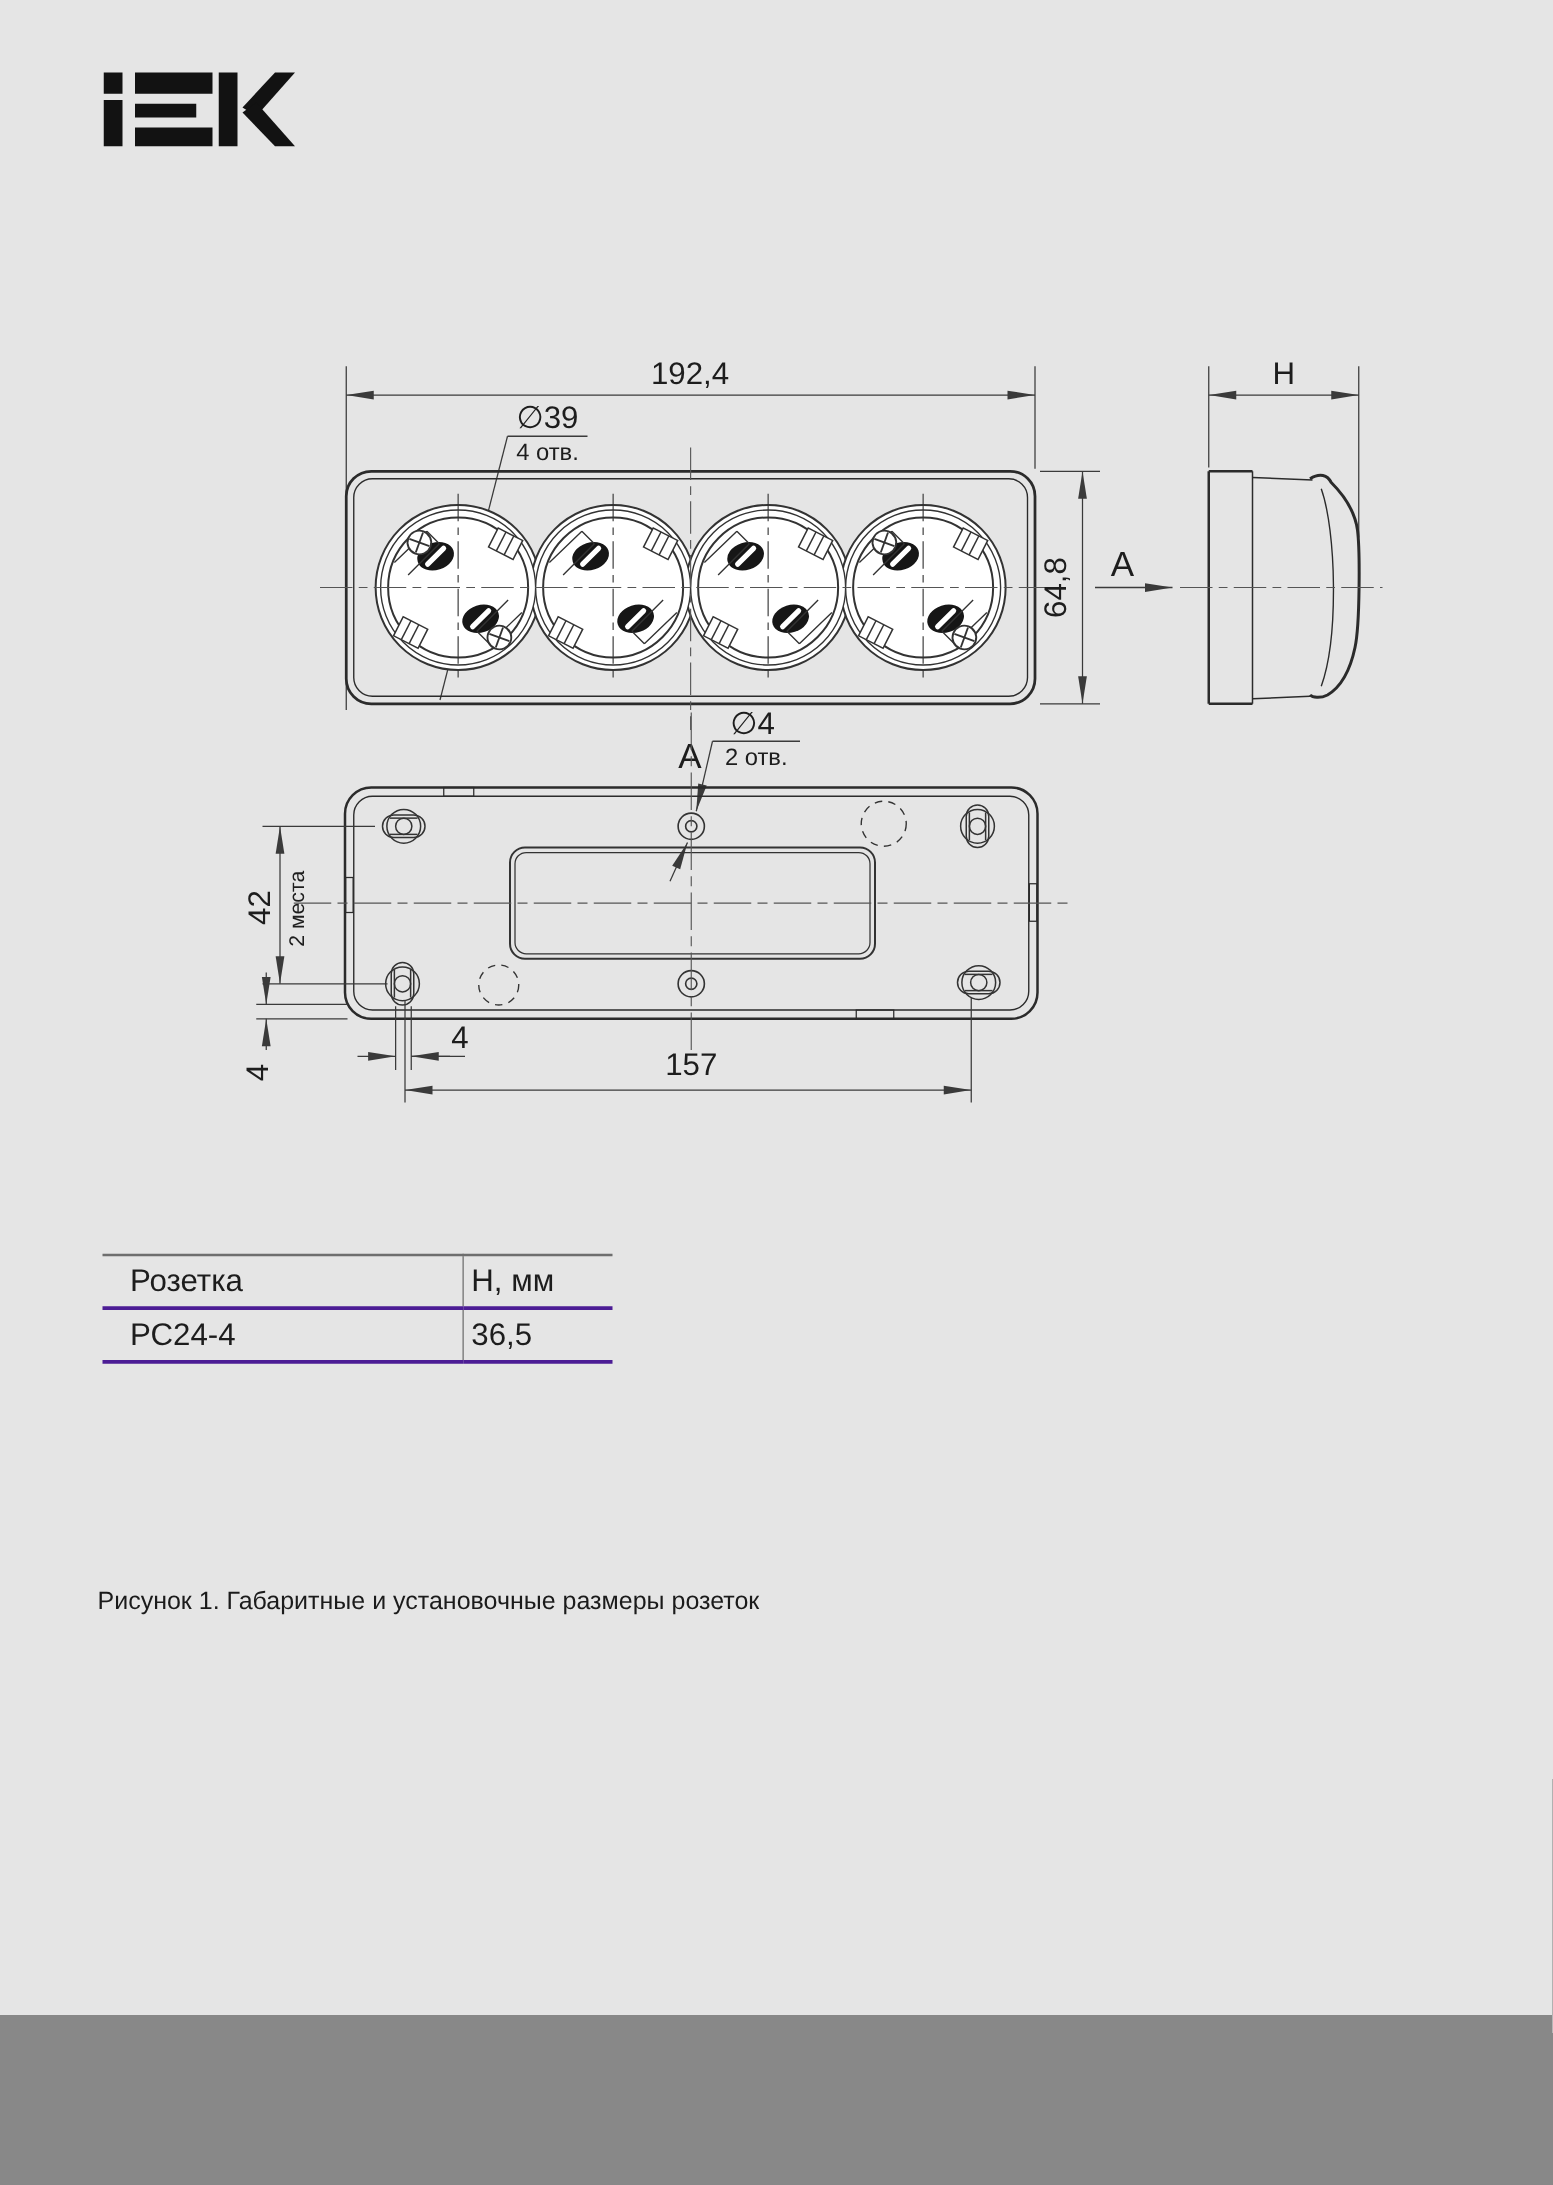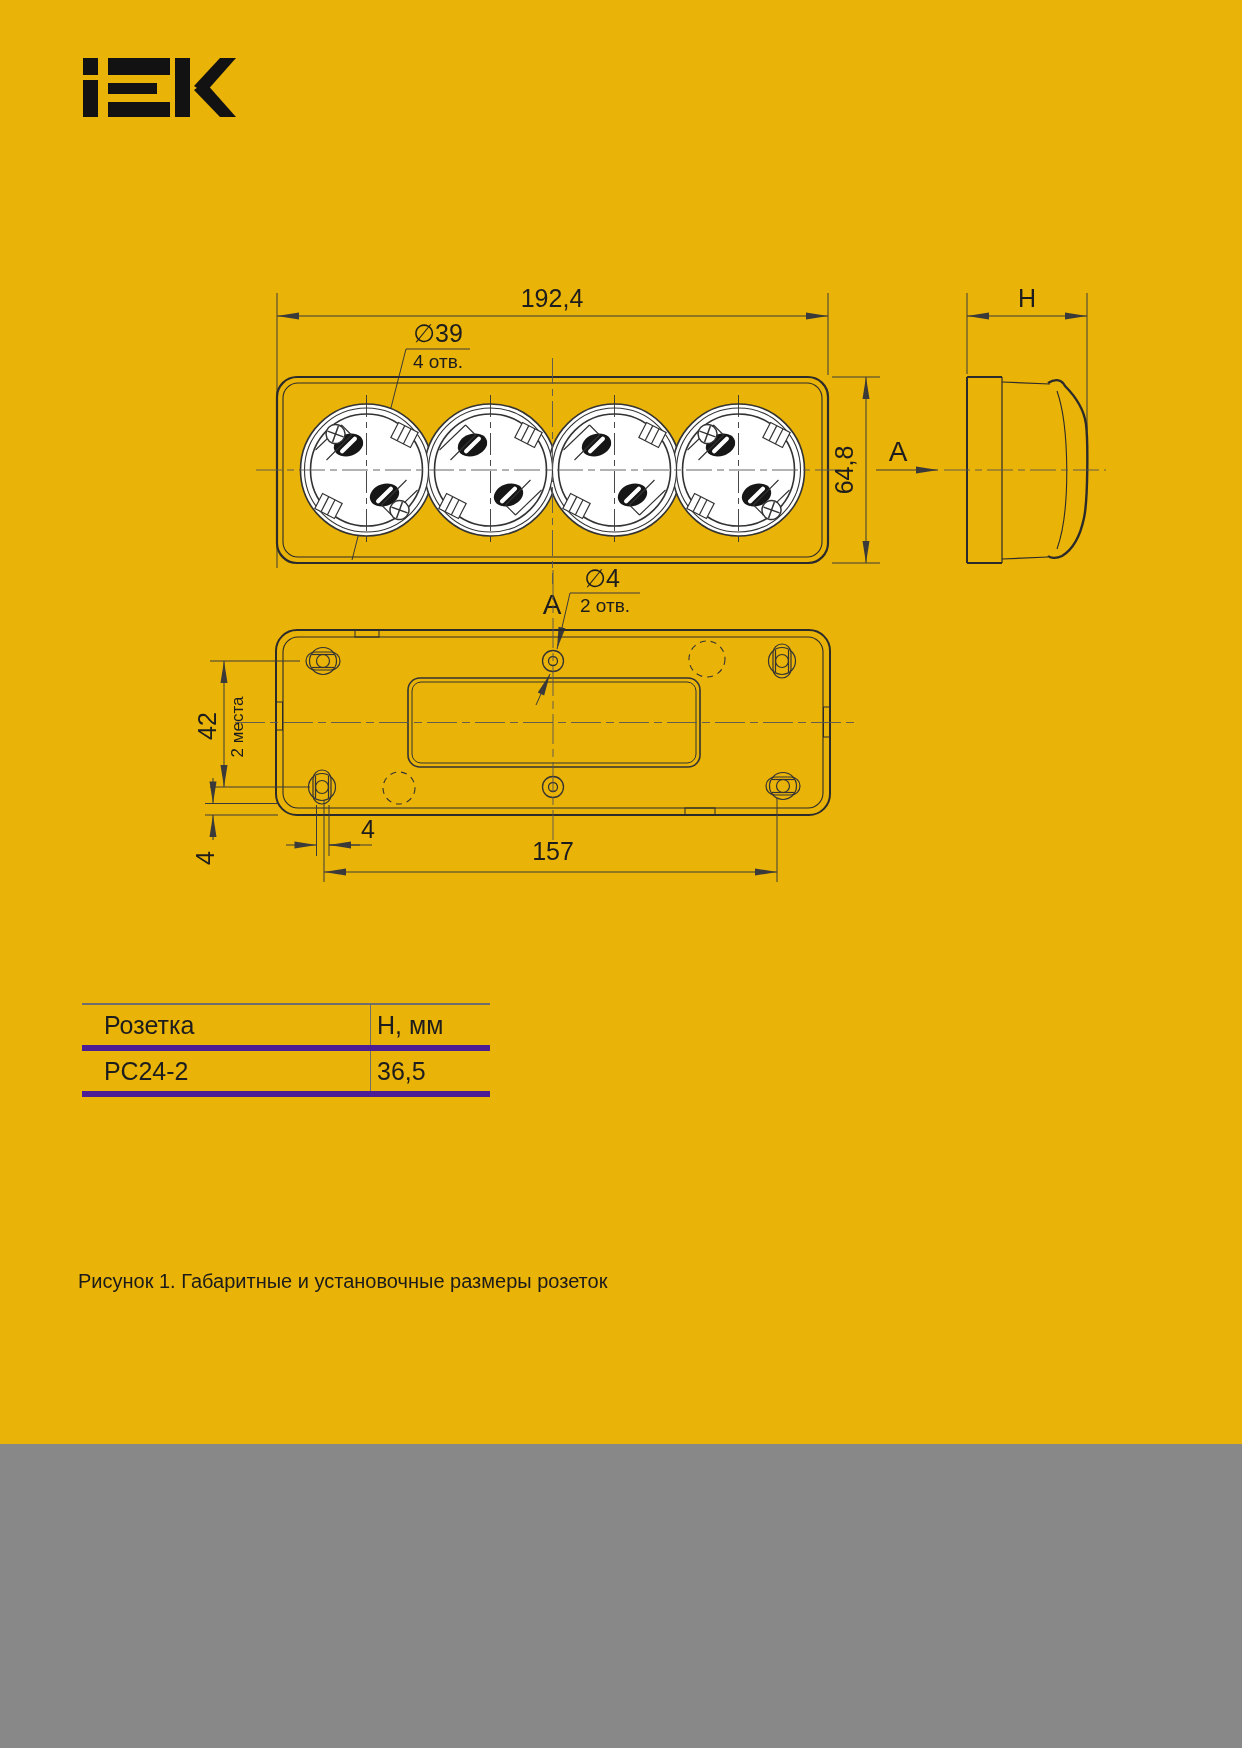--- a/index.html
+++ b/index.html
@@ -1,39 +1,39 @@
 <!DOCTYPE html>
 <html><head>
 <meta charset="utf-8">
 <style>
   html,body{margin:0;padding:0;background:#888;}
   .page{
     position:relative;
-    width:1242px;height:1444px;
-    background:#eab308;
+    width:1242px;height:1612px;
+    background:#e5e5e5;
     font-family:"Liberation Sans", sans-serif;
     overflow:hidden;
     margin:0 auto;
   }
   svg text{
     font-family:"Liberation Sans", sans-serif;
     fill:#1d1d1d;
   }
   .dim-txt{font-size:25px;}
   .dim-txt-sm{font-size:19px;}
   .dim-txt-xs{font-size:17px;}
   .view-lbl{font-size:28px;}
   .spec-table{
     position:absolute;left:82px;top:1003px;width:408px;
     border-collapse:collapse;
     font-size:25px;color:#1d1d1d;
     border-top:2px solid #6e6e6e;
   }
   .spec-table th,.spec-table td{
-    border-bottom:6px solid #4c1d95;
+    border-bottom:3px solid #4c1d95;
     font-weight:normal;text-align:left;
     padding:0 0 0 22px;height:40px;vertical-align:middle;
   }
   .spec-table th:first-child,.spec-table td:first-child{
     border-right:1.4px solid #6e6e6e;width:266px;
   }
   .spec-table th:last-child,.spec-table td:last-child{padding-left:6px;}
   .figure-caption{
     position:absolute;left:78px;top:1270px;
     font-size:20px;color:#1b1b1b;white-space:nowrap;
@@ -280,21 +280,21 @@
   
   <table class="spec-table">
     <thead>
       <tr>
         <th>Розетка</th>
         <th>Н, мм</th>
       </tr>
     </thead>
     <tbody>
       <tr>
-        <td>РС24-2</td>
+        <td>РС24-4</td>
         <td>36,5</td>
       </tr>
     </tbody>
   </table>
 
   
   <div class="figure-caption">Рисунок 1. Габаритные и установочные размеры розеток</div>
 
 </div>
 

